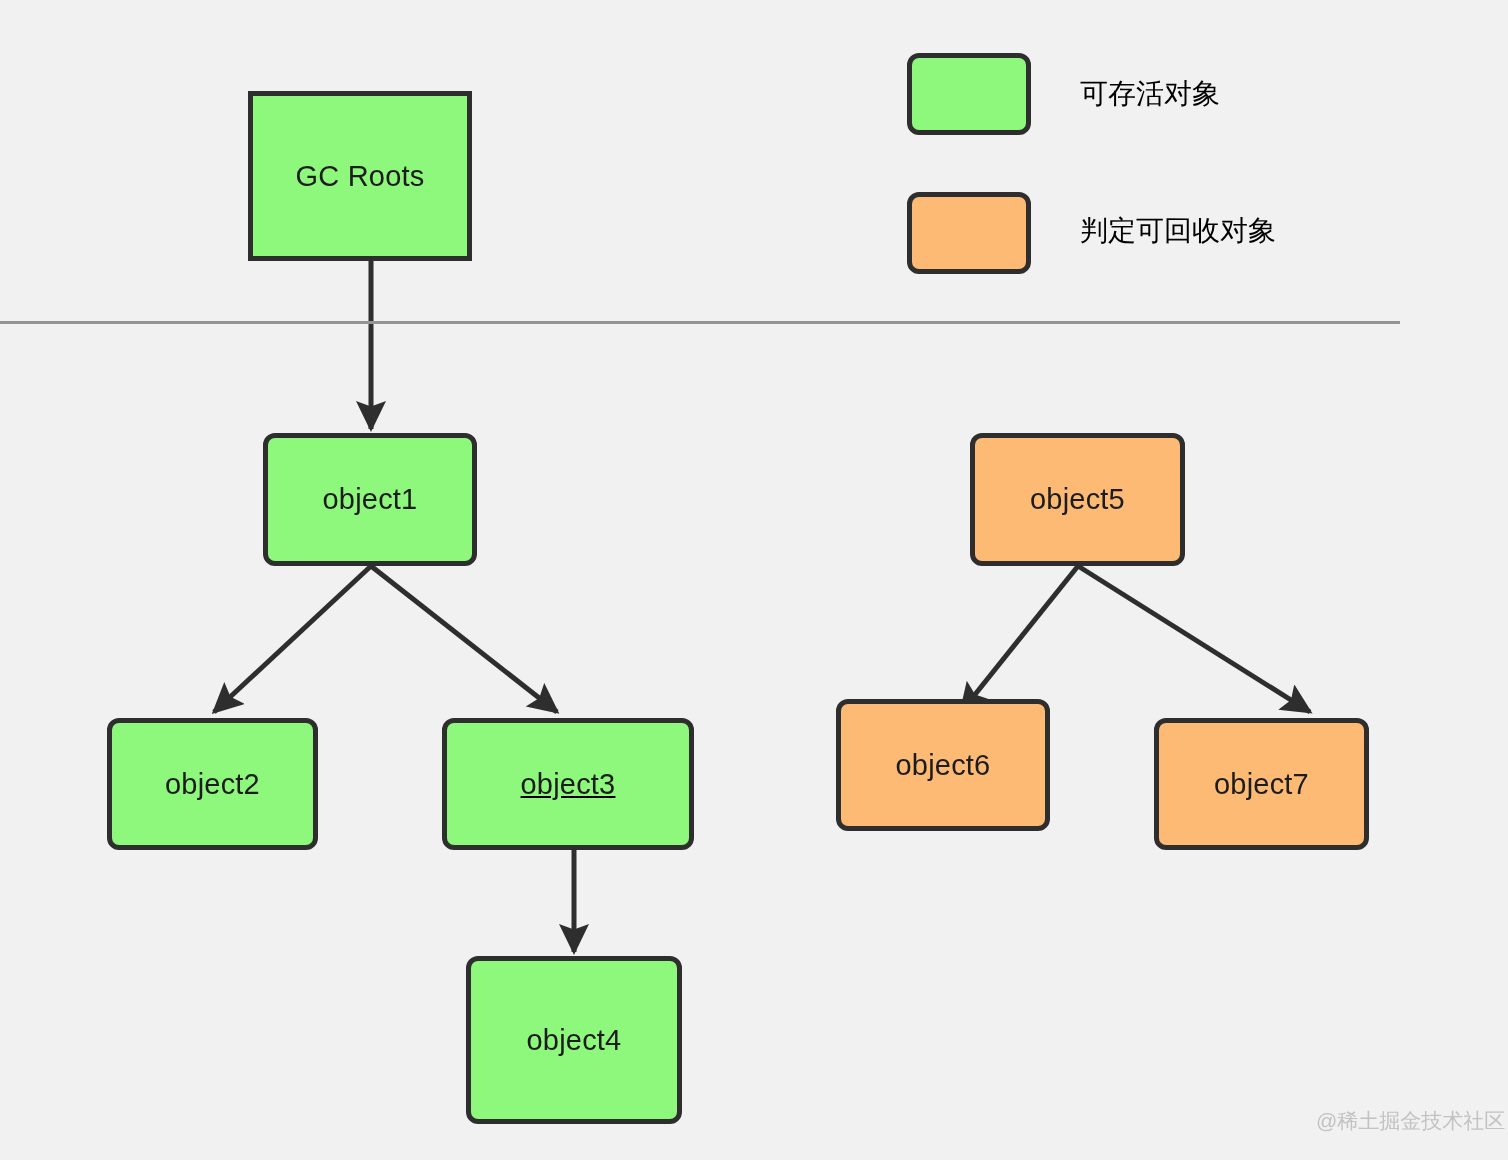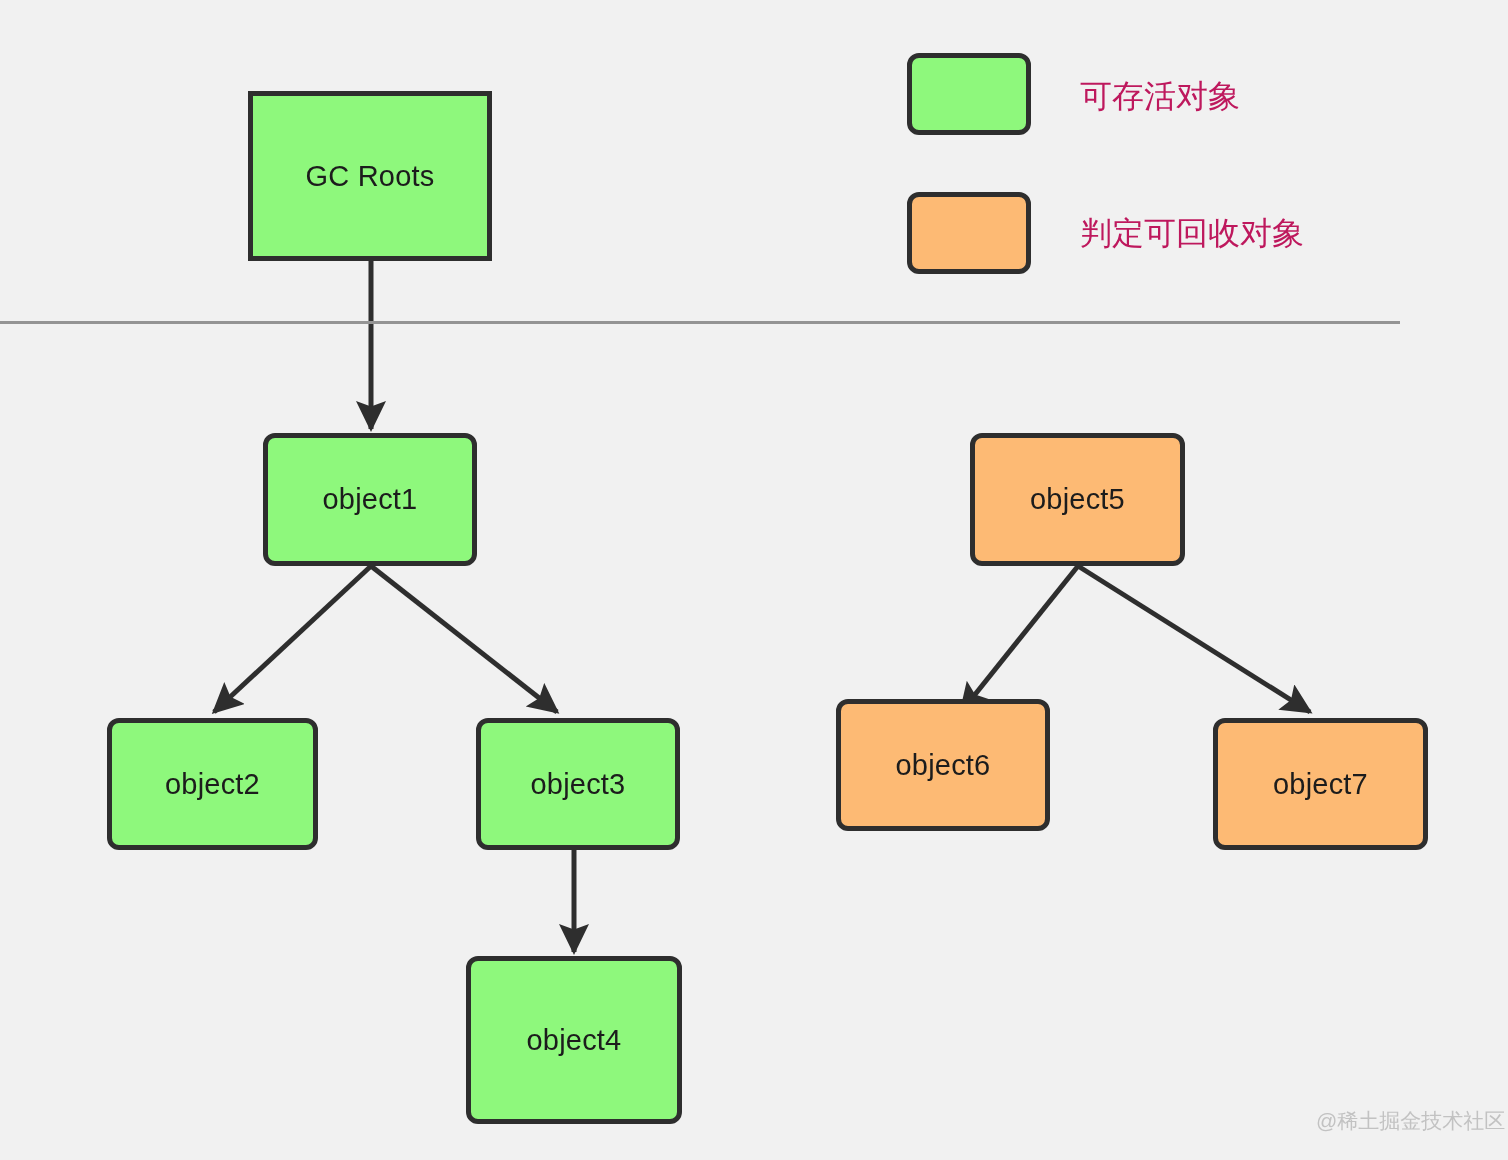--- a/index.html
+++ b/index.html
@@ -61,22 +61,22 @@
     background: #949494;
   }
   .legend-swatch {
     position: absolute;
     box-sizing: border-box;
     border: 5px solid #2e2e2e;
     border-radius: 12px;
   }
   .legend-text {
     position: absolute;
-    font-size: 32px;
-    color: #be185d;
+    font-size: 28px;
+    color: #000000;
     white-space: nowrap;
     line-height: 1;
   }
   .watermark {
     position: absolute;
     font-size: 21px;
     color: #c2c2c2;
     white-space: nowrap;
     line-height: 1;
   }
@@ -98,42 +98,42 @@
         <line x1="371" y1="566" x2="557" y2="712" stroke="#2e2e2e" stroke-width="5" marker-end="url(#arrowhead)"></line>
         <line x1="574" y1="850" x2="574" y2="952" stroke="#2e2e2e" stroke-width="5" marker-end="url(#arrowhead)"></line>
         <line x1="1078" y1="566" x2="961" y2="712" stroke="#2e2e2e" stroke-width="5" marker-end="url(#arrowhead)"></line>
         <line x1="1078" y1="566" x2="1310" y2="712" stroke="#2e2e2e" stroke-width="5" marker-end="url(#arrowhead)"></line>
       </g>
   </svg>
 
   <div class="divider" id="divider" style="left: 0px; top: 321px; width: 1400px; height: 3px;"></div>
 
   <div id="nodes-group">
-      <div class="node alive sharp" style="left: 248px; top: 91px; width: 244px; height: 170px;">
+      <div class="node alive sharp" style="left: 248px; top: 91px; width: 224px; height: 170px;">
         <span class="node-label">GC Roots</span>
       </div>
       <div class="node alive rounded" style="left: 263px; top: 433px; width: 214px; height: 133px;">
         <span class="node-label">object1</span>
       </div>
       <div class="node alive rounded" style="left: 107px; top: 718px; width: 211px; height: 132px;">
         <span class="node-label">object2</span>
       </div>
-      <div class="node alive rounded" style="left: 476px; top: 718px; width: 204px; height: 132px;">
+      <div class="node alive rounded" style="left: 442px; top: 718px; width: 252px; height: 132px; text-decoration: underline;">
         <span class="node-label">object3</span>
       </div>
       <div class="node alive rounded" style="left: 466px; top: 956px; width: 216px; height: 168px;">
         <span class="node-label">object4</span>
       </div>
       <div class="node collectable rounded" style="left: 970px; top: 433px; width: 215px; height: 133px;">
         <span class="node-label">object5</span>
       </div>
       <div class="node collectable rounded" style="left: 836px; top: 699px; width: 214px; height: 132px;">
         <span class="node-label">object6</span>
       </div>
-      <div class="node collectable rounded" style="left: 1213px; top: 718px; width: 215px; height: 132px;">
+      <div class="node collectable rounded" style="left: 1154px; top: 718px; width: 215px; height: 132px;">
         <span class="node-label">object7</span>
       </div>
     </div>
 
   <div id="legend-group">
       <div class="legend-swatch alive" style="left: 907px; top: 53px; width: 124px; height: 82px;"></div>
       <div class="legend-text" style="left: 1080px; top: 80px;">可存活对象</div>
       <div class="legend-swatch collectable" style="left: 907px; top: 192px; width: 124px; height: 82px;"></div>
       <div class="legend-text" style="left: 1080px; top: 217px;">判定可回收对象</div>
     </div>

